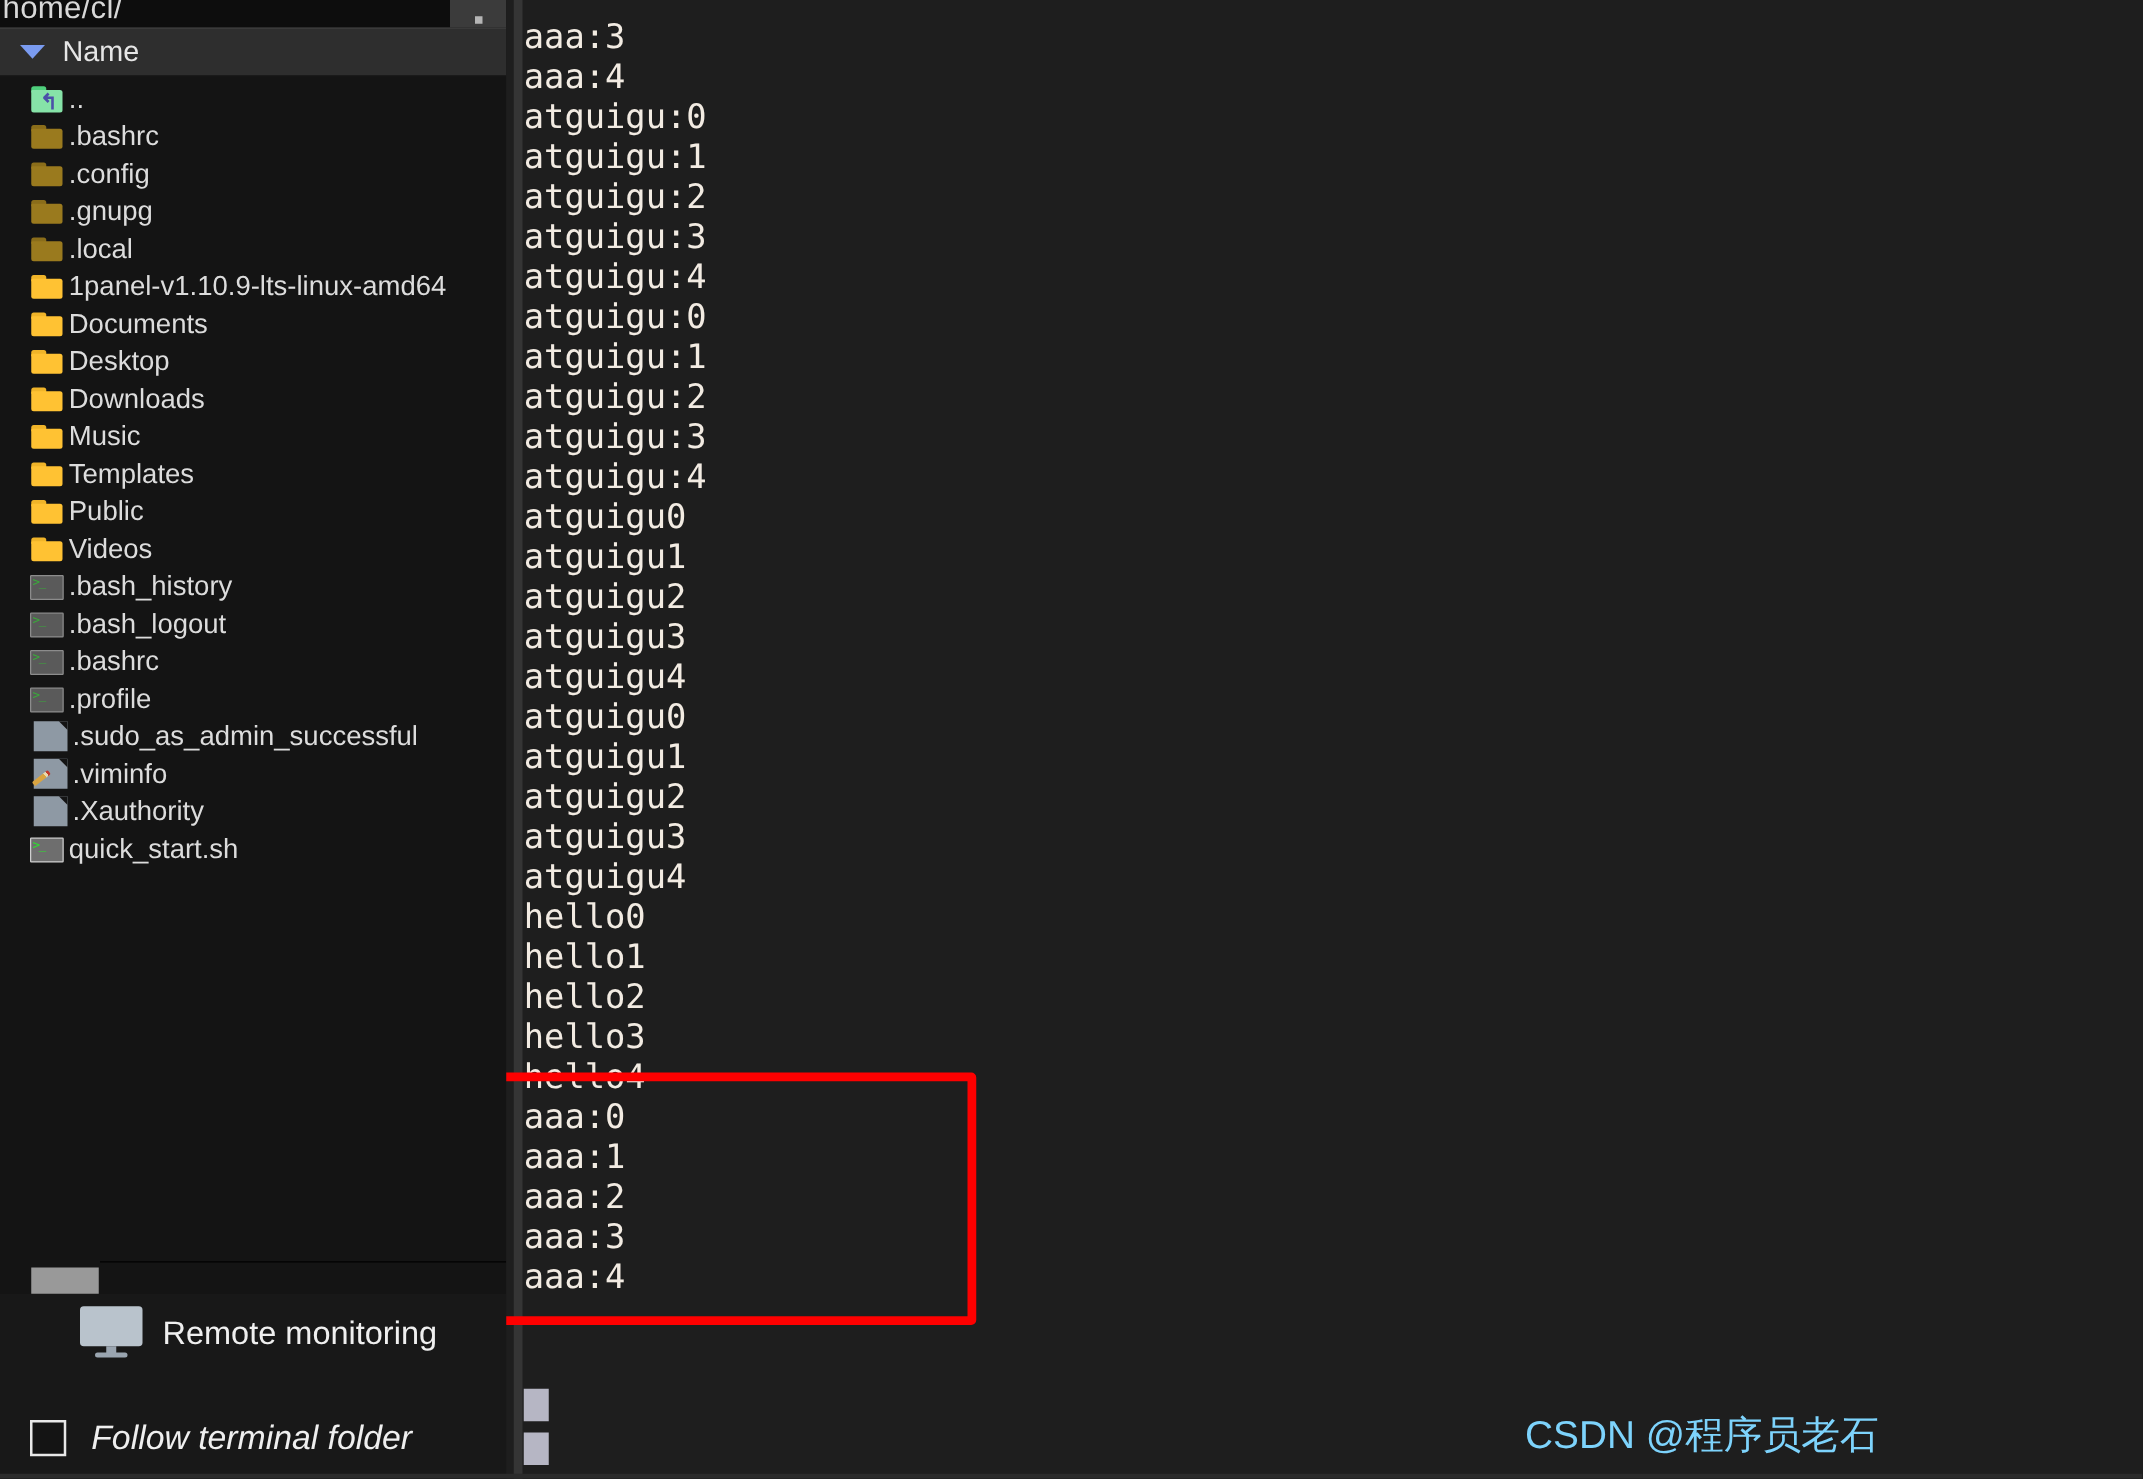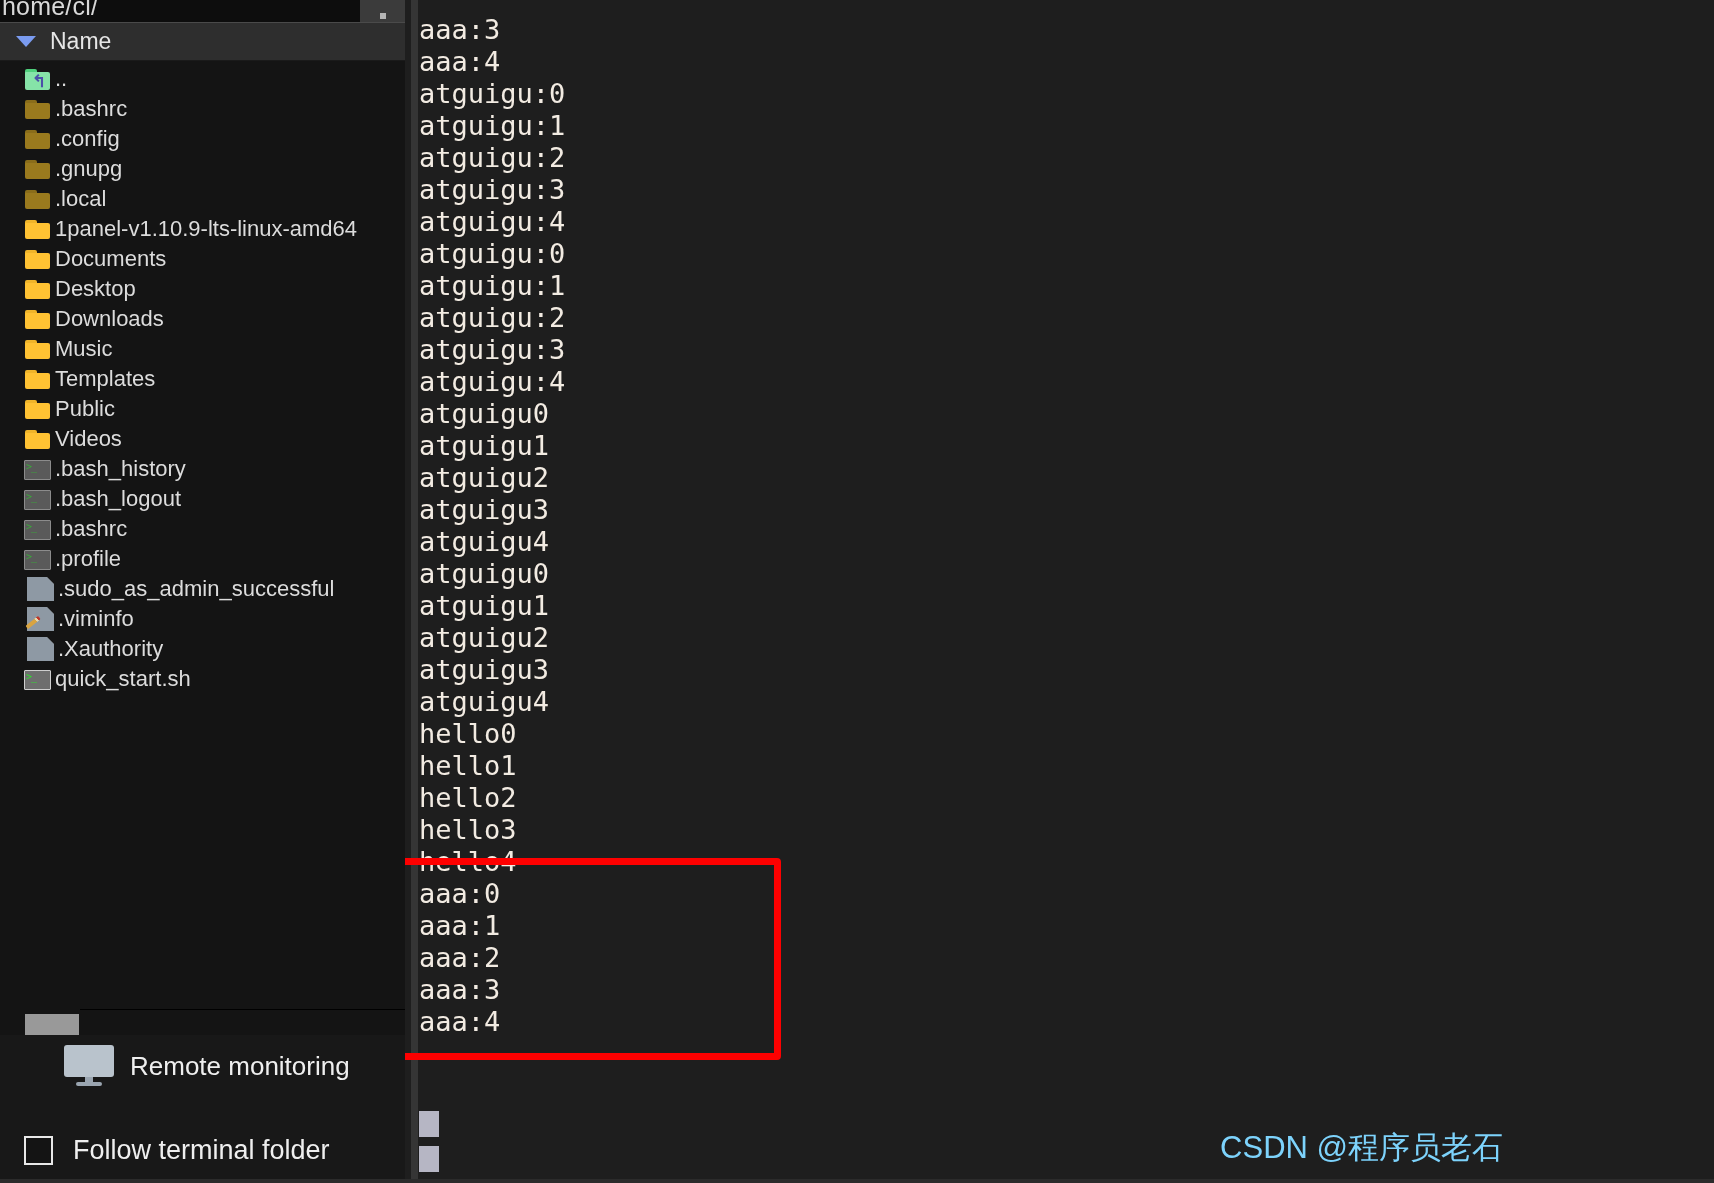--- a/index.html
+++ b/index.html
@@ -165,21 +165,21 @@
   .remote-label{color:#efefef;font-size:26px;white-space:nowrap;}
 
   .follow-row{
     display:flex;align-items:center;gap:20px;height:62px;
     padding-left:24px;box-sizing:border-box;margin-top:22px;
   }
   .checkbox{
     width:29px;height:29px;border:2px solid #e8e8e8;background:#141414;
     box-sizing:border-box;flex:0 0 29px;
   }
-  .follow-label{color:#efefef;font-size:27px;white-space:nowrap;}
+  .follow-label{color:#efefef;font-size:27px;white-space:nowrap;font-style:italic;}
 
   
   .terminal{
     position:absolute;left:405px;top:0;width:1309px;height:1183px;
     background:#1e1e1e;overflow:hidden;
   }
   .term-gutter{
     position:absolute;left:6px;top:0;width:7px;height:1183px;background:#353535;
   }
   .term-lines{

